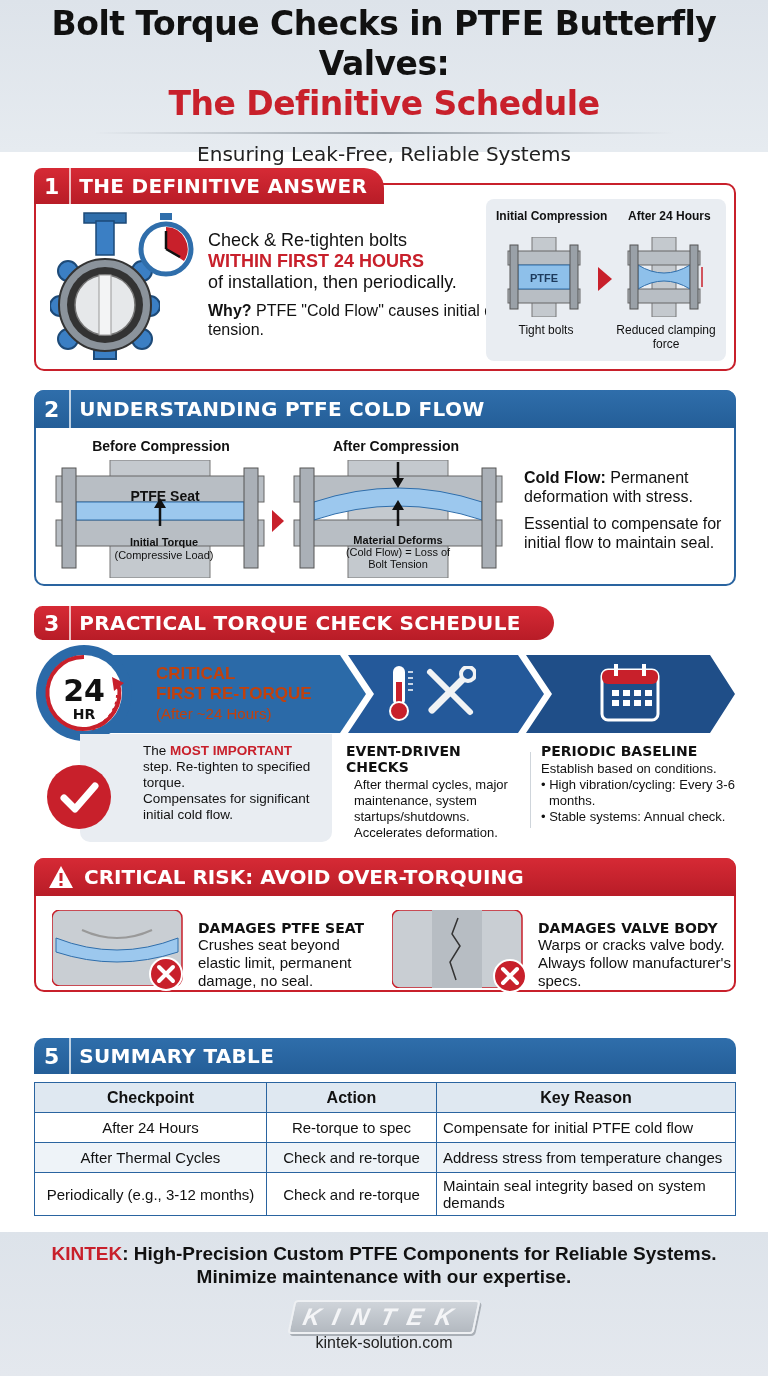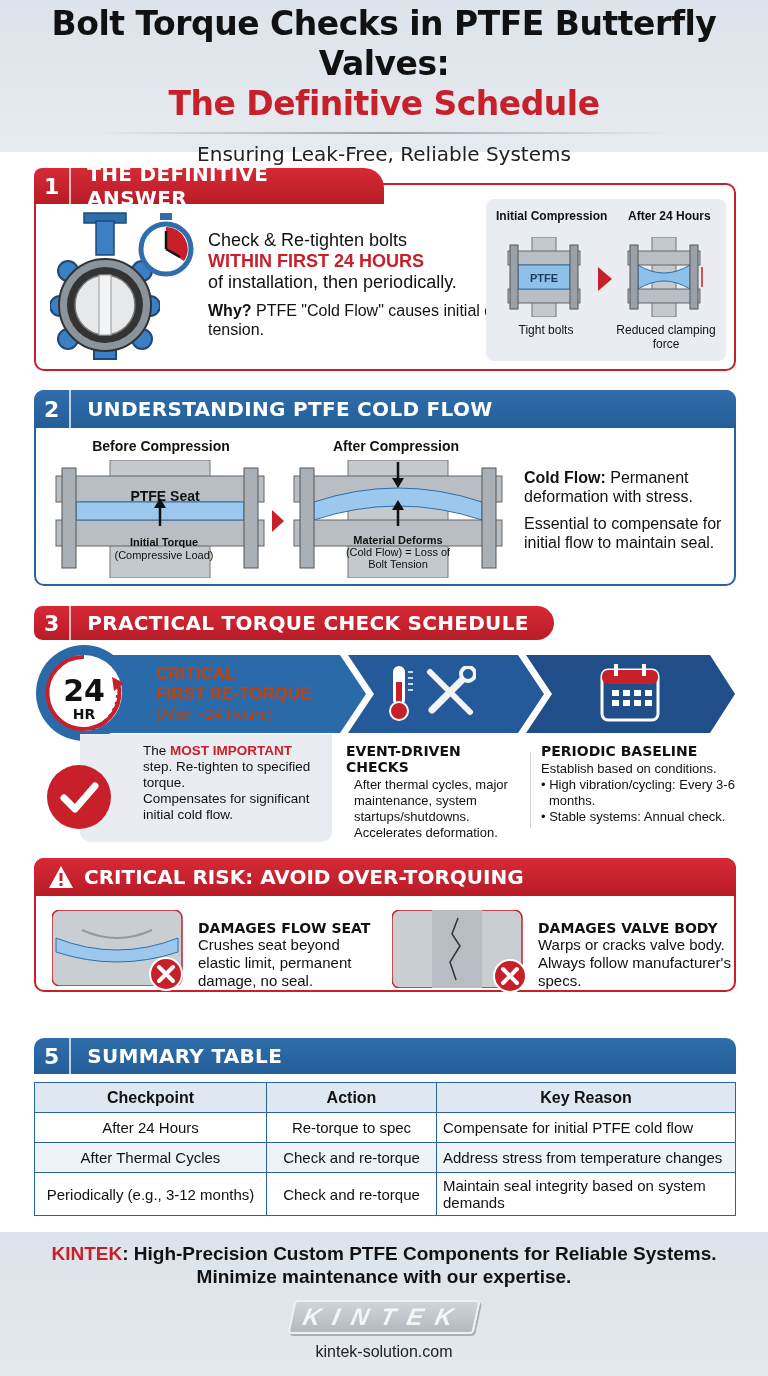--- a/index.html
+++ b/index.html
@@ -8,21 +8,21 @@
   .title { font-family: "DejaVu Sans", sans-serif; font-weight: bold; font-size: 33px; line-height: 40px; color: #111; letter-spacing: -0.5px; }
   .title .red { color: #c8202b; }
   .divider { width: 580px; height: 2px; margin: 8px auto 8px; background: linear-gradient(90deg, transparent, #9aa3ab, transparent); }
   .subtitle { font-family: "DejaVu Sans", sans-serif; font-size: 20px; color: #222; }
 
   .section { position: absolute; left: 34px; width: 702px; border-radius: 10px; background: #fff; }
   .sec-red { border: 2px solid #c8202b; }
   .sec-blue { border: 2px solid #2a64a0; }
   .tab { position: absolute; color: #fff; font-family: "DejaVu Sans", sans-serif; font-weight: bold; display: flex; align-items: center; }
   .tab .num { display: inline-block; padding: 0 10px; border-right: 2px solid rgba(255,255,255,0.7); height: 100%; display:flex; align-items:center; font-size: 22px; }
-  .tab .lbl { padding: 0 16px; font-size: 20px; letter-spacing: 0.3px; }
+  .tab .lbl { padding: 0 8px; font-size: 20px; letter-spacing: 0.3px; }
   .tab-red { background: linear-gradient(#d62a35, #b81c27); border-radius: 8px 20px 0 0; }
   .tab-blue { background: linear-gradient(#2f6eab, #245e98); }
 
   
   #s1 { top: 183px; height: 188px; }
   #s1 .tab { left: -2px; top: -17px; height: 36px; width: 350px; }
   .s1-text { position: absolute; left: 172px; top: 45px; font-size: 18px; line-height: 21px; }
   .s1-text .hl { color: #c8202b; font-weight: bold; }
   .s1-why { margin-top: 8px; font-size: 16px; line-height: 19px; }
   .s1-panel { position: absolute; right: 8px; top: 14px; width: 240px; height: 162px; background: #e9edf2; border-radius: 8px; }
@@ -54,21 +54,21 @@
   th { background: #dfe8f1; font-weight: bold; font-size: 16px; margin-left: 26px; }
   td { text-align: center; }
   td.reason { text-align: left; line-height: 17px; }
   tr.alt td { background: #eef3f8; }
 
   .footer { position: absolute; left: 0; top: 1232px; width: 768px; height: 144px; background: linear-gradient(#dde3ea,#e4e8ee); text-align: center; }
   .footer .tag { margin-top: 10px; font-size: 19px; font-weight: bold; line-height: 23px; }
   .footer .brand { color: #c8202b; }
   .logo { margin: 12px auto 0; width: 186px; height: 34px; background: linear-gradient(#cfd4da,#b3b9c0); transform: skewX(-12deg); border-radius: 4px; border: 2px solid #eef0f3; box-shadow: 2px 2px 0 #a9afb6; display: flex; align-items: center; justify-content: center; }
   .logo span { color: #f4f5f7; font-weight: bold; font-style: italic; font-size: 24px; letter-spacing: 12px; }
-  .site { margin-top: 9px; font-size: 16px; color: #222; }
+  .site { margin-top: 0; font-size: 16px; color: #222; }
 </style>
 </head>
 <body>
 
 <div class="header">
   <div class="title">
     <span>Bolt Torque Checks in PTFE Butterfly Valves:</span><br>
     <span class="red">The Definitive Schedule</span>
   </div>
   <div class="divider"></div>
@@ -281,21 +281,21 @@
   <svg style="position:absolute;left:16px;top:50px" width="136" height="76" viewBox="0 0 136 76">
     <rect x="0" y="0" width="130" height="76" rx="8" fill="#c9ced3" stroke="#c8202b" stroke-width="1.5"></rect>
     <path d="M4 28 Q65 52 126 28 L126 42 Q65 62 4 42 Z" fill="#9cc8ee" stroke="#2f6eab"></path>
     <path d="M30 20 Q65 36 100 20" fill="none" stroke="#999" stroke-width="2"></path>
   </svg>
   <svg style="position:absolute;left:112px;top:96px" width="36" height="36" viewBox="0 0 36 36">
       <circle cx="18" cy="18" r="16" fill="#c8202b" stroke="#fff" stroke-width="2"></circle>
       <path d="M11 11 L25 25 M25 11 L11 25" stroke="#fff" stroke-width="4" stroke-linecap="round"></path>
     </svg>
   <div style="position:absolute;left:162px;top:60px;width:180px">
-    <div class="risk-title">DAMAGES FLOW SEAT</div>
+    <div class="risk-title">DAMAGES PTFE SEAT</div>
     <div class="risk-text">Crushes seat beyond elastic limit, permanent damage, no seal.</div>
   </div>
   <svg style="position:absolute;left:356px;top:50px" width="132" height="78" viewBox="0 0 132 78">
     <rect x="0" y="0" width="130" height="78" rx="8" fill="#c9ced3" stroke="#c8202b" stroke-width="1.5"></rect>
     <rect x="40" y="0" width="50" height="78" fill="#b7bdc3"></rect>
     <path d="M66 8 L60 24 L68 36 L58 52 L64 70" fill="none" stroke="#333" stroke-width="1.5"></path>
   </svg>
   <svg style="position:absolute;left:456px;top:98px" width="36" height="36" viewBox="0 0 36 36">
       <circle cx="18" cy="18" r="16" fill="#c8202b" stroke="#fff" stroke-width="2"></circle>
       <path d="M11 11 L25 25 M25 11 L11 25" stroke="#fff" stroke-width="4" stroke-linecap="round"></path>

